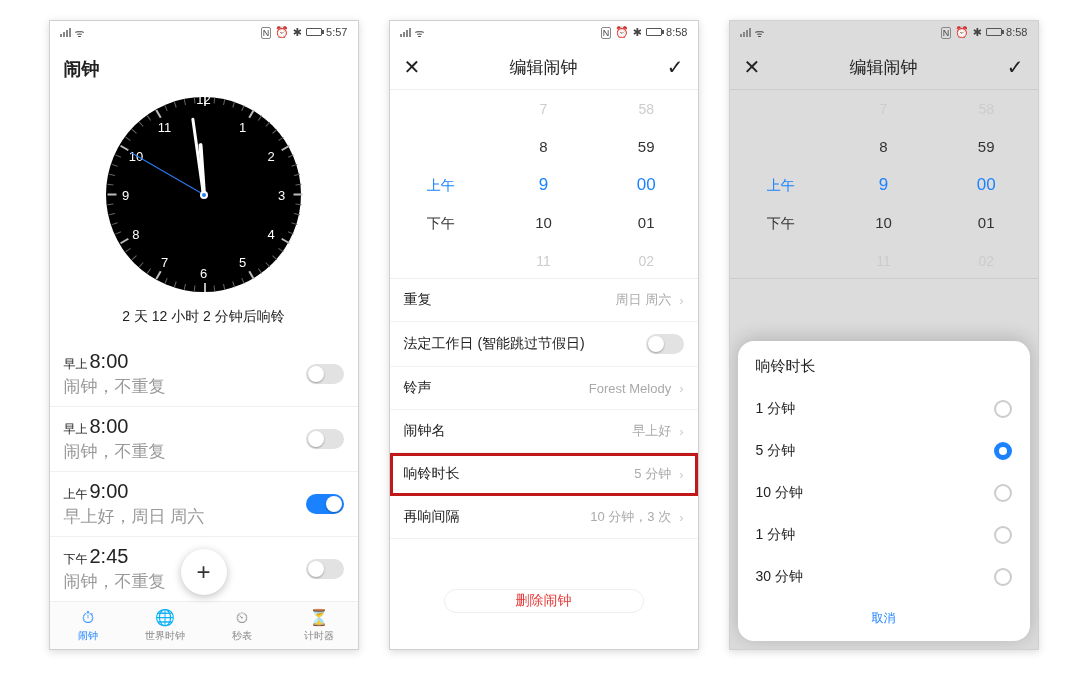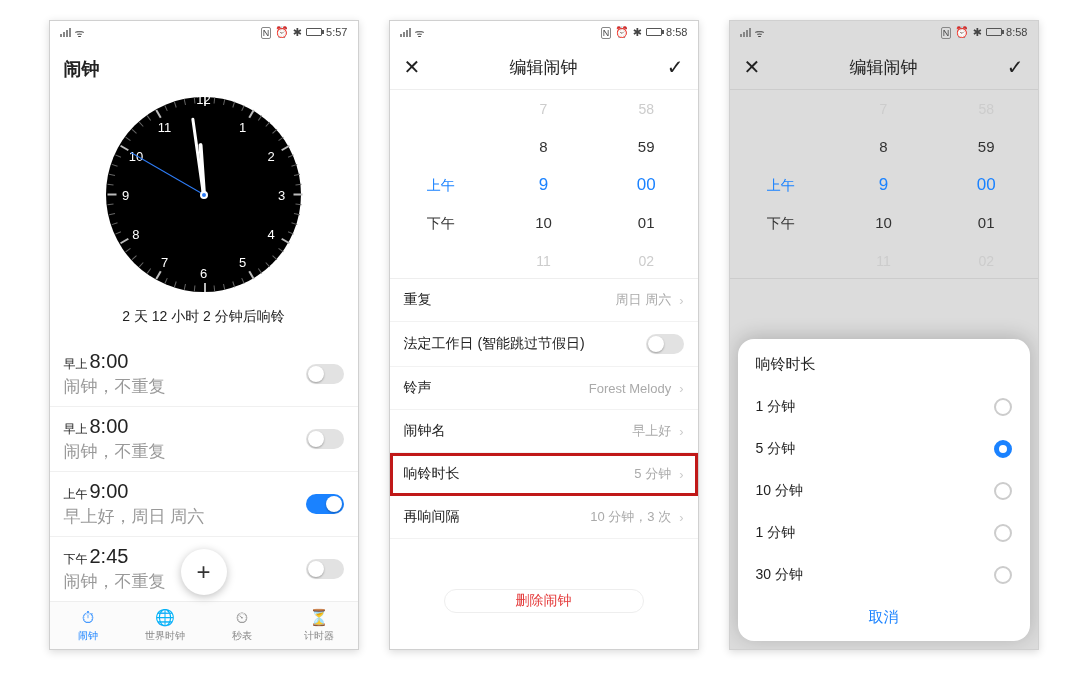--- a/index.html
+++ b/index.html
@@ -133,21 +133,21 @@
   }
   .sheet h4 { font-size:15px; font-weight:500; color:#222; margin-bottom:12px;}
   .opt {
     display:flex; justify-content:space-between; align-items:center;
     padding:12px 0; font-size:14px; color:#222;
   }
   .radio {
     width:18px; height:18px; border:2px solid #ccc; border-radius:50%;
   }
   .radio.sel { border:5px solid #1a82ff; }
-  .cancel { text-align:center; color:#1a82ff; font-size:15px; padding:12px 0 6px; font-weight:500;}
+  .cancel { text-align:center; color:#1a82ff; font-size:12px; padding:12px 0 6px; font-weight:500;}
   .signal-bars { display:inline-flex; gap:1px; align-items:flex-end;}
   .signal-bars span{ width:2px; background:#888; }
   .signal-bars span:nth-child(1){height:3px}
   .signal-bars span:nth-child(2){height:5px}
   .signal-bars span:nth-child(3){height:7px}
   .signal-bars span:nth-child(4){height:9px}
 </style>
 </head>
 <body>
 

